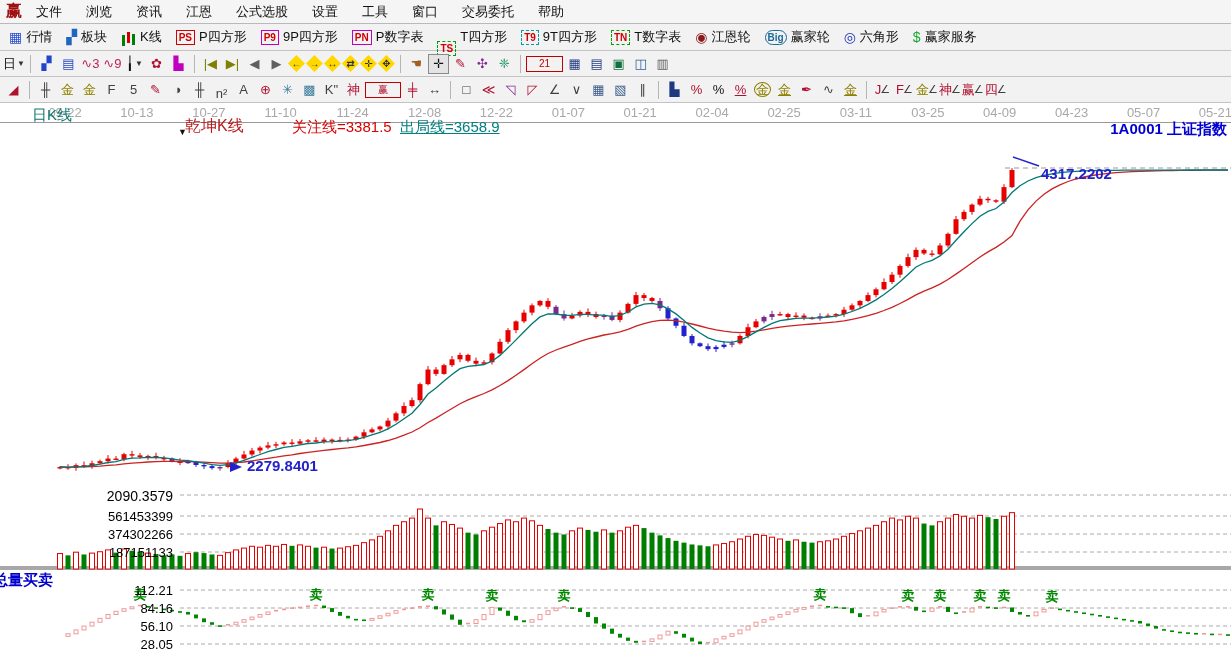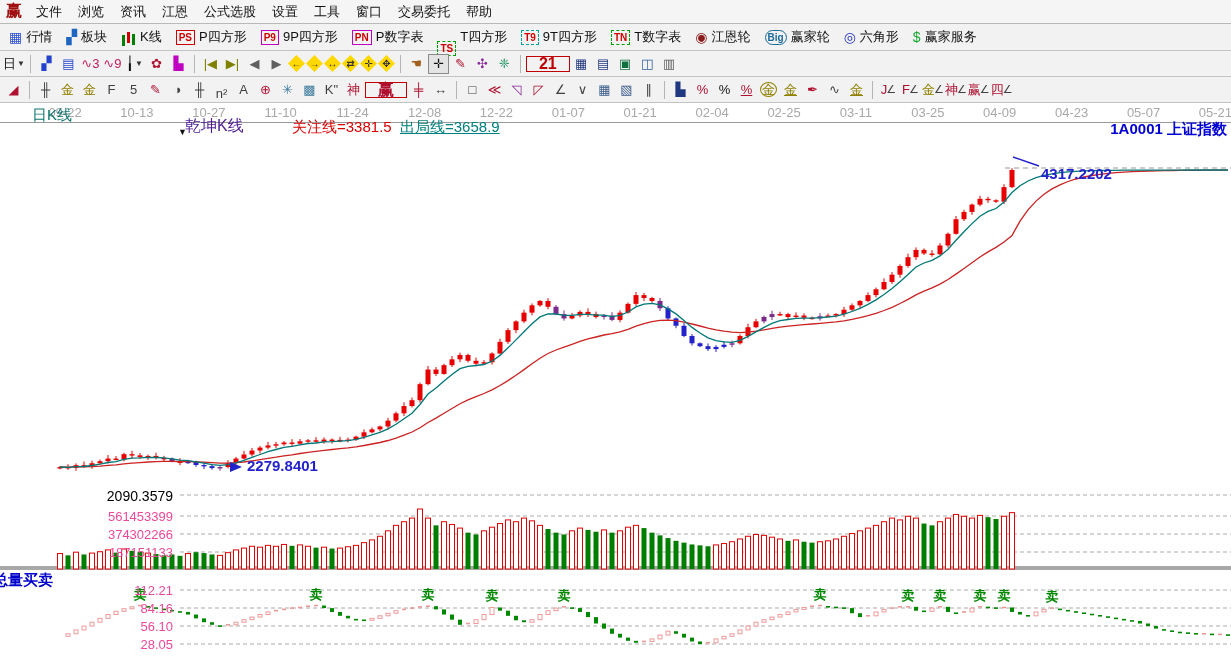--- a/index.html
+++ b/index.html
@@ -21,45 +21,45 @@
   .kbars{display:inline-block;width:3px;height:11px;background:#d00000;
          box-shadow:5px 2px 0 #008000, -5px 3px 0 #008000;margin:0 6px;}
   .ticon{min-width:21px;height:20px;display:flex;align-items:center;justify-content:center;
          font-size:13px;line-height:13px;cursor:default;white-space:nowrap;}
   .ticon .g{display:inline-block;}
   .caret{font-size:8px;color:#333;margin-left:1px;}
   .sep{width:1px;height:18px;background:#b5b5b5;margin:0 4px;flex:none;}
   .diamond{width:17px;height:17px;min-width:17px;background:#ffd800;color:#111;
            clip-path:polygon(50% 0,100% 50%,50% 100%,0 50%);font-size:10px;font-weight:bold;}
   .pressed{background:#e4e4e4;border:1px solid #8a8a8a;box-sizing:border-box;}
-  .boxedred{border:1px solid #c00000;padding:0 12px;font-size:16px;font-weight:bold;height:14px;
+  .boxedred{border:1px solid #c00000;padding:0 12px;font-size:10px;font-weight:normal;height:14px;
             display:flex;align-items:center;}
   .underline{text-decoration:underline;}
   .circled{border:1px solid #908000;border-radius:50%;padding:0 1px;}
   .slash{color:#404040;font-size:11px;margin-left:-1px;}
   .chart-area{position:relative;width:1231px;height:557px;background:#ffffff;}
   #chart-svg{position:absolute;left:0;top:0;}
   .lbl{position:absolute;white-space:nowrap;}
   .kperiod{left:1px;top:3px;font-size:15px;color:#0f766e;margin-left:31px;}
-  .overlay-title{left:185px;top:13px;font-size:16px;color:#4c1d95;}
+  .overlay-title{left:185px;top:13px;font-size:16px;color:#b91c1c;}
   .attn{left:292px;top:15px;font-size:15px;color:#d90000;}
   .exitl{left:400px;top:15px;font-size:15px;color:#008080;text-decoration:underline;}
   .symbol{right:4px;top:17px;font-size:15px;font-weight:bold;color:#0000d4;}
   .marker-tri{left:178px;top:24px;font-size:9px;color:#111;}
   .price-lbl{right:1058px;top:385px;font-size:14px;color:#000000;}
   .osc-title{left:-7px;top:468px;font-size:15px;font-weight:bold;color:#0000cc;}
-  .axis-num{position:absolute;right:1058px;font-size:13px;color:#ec4899;white-space:nowrap;}
+  .axis-num{position:absolute;right:1058px;font-size:13px;color:#000000;white-space:nowrap;}
 </style>
 </head>
 <body>
 
 <div class="app">
   <div class="menubar">
     <span class="logo">赢</span>
-    <nav id="menu-items" style="display:flex;">
+    <nav id="menu-items" style="display:flex;gap:8px;">
         <span class="menu-item">文件</span>
         <span class="menu-item">浏览</span>
         <span class="menu-item">资讯</span>
         <span class="menu-item">江恩</span>
         <span class="menu-item">公式选股</span>
         <span class="menu-item">设置</span>
         <span class="menu-item">工具</span>
         <span class="menu-item">窗口</span>
         <span class="menu-item">交易委托</span>
         <span class="menu-item">帮助</span>

